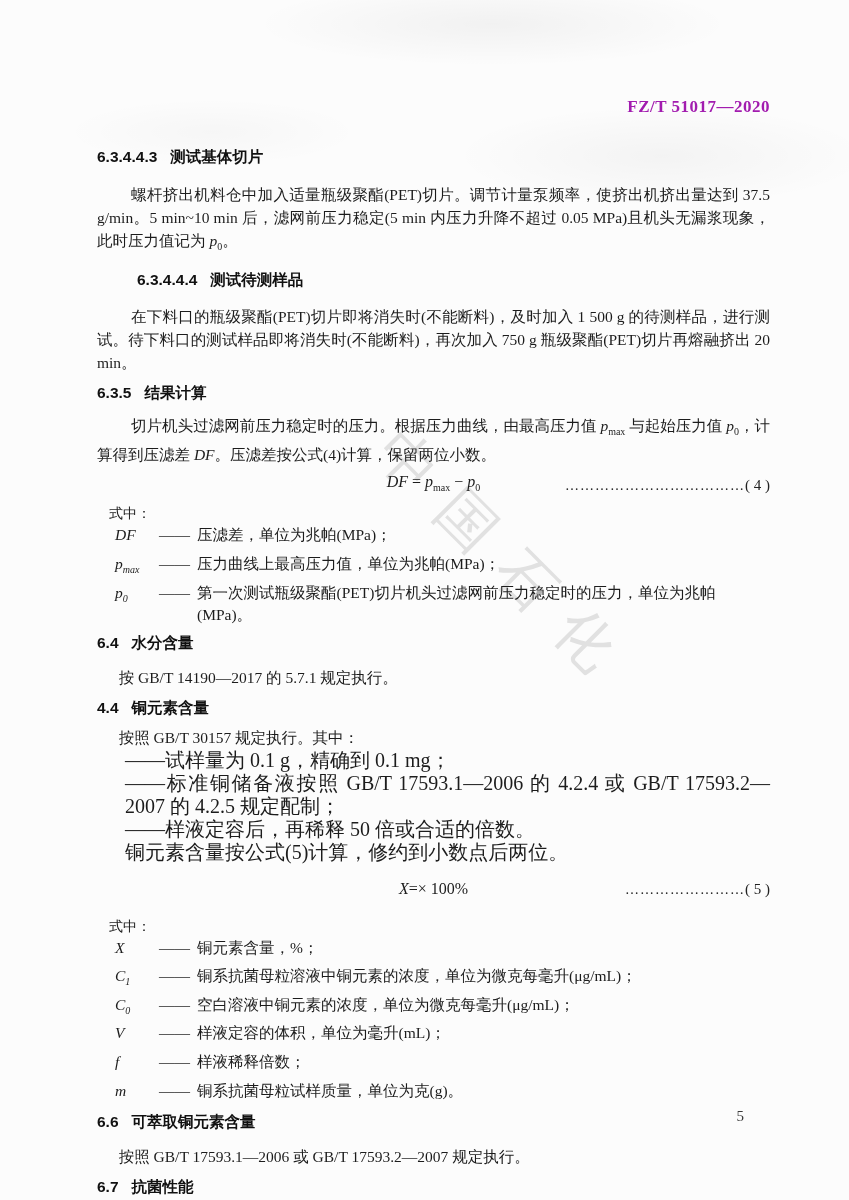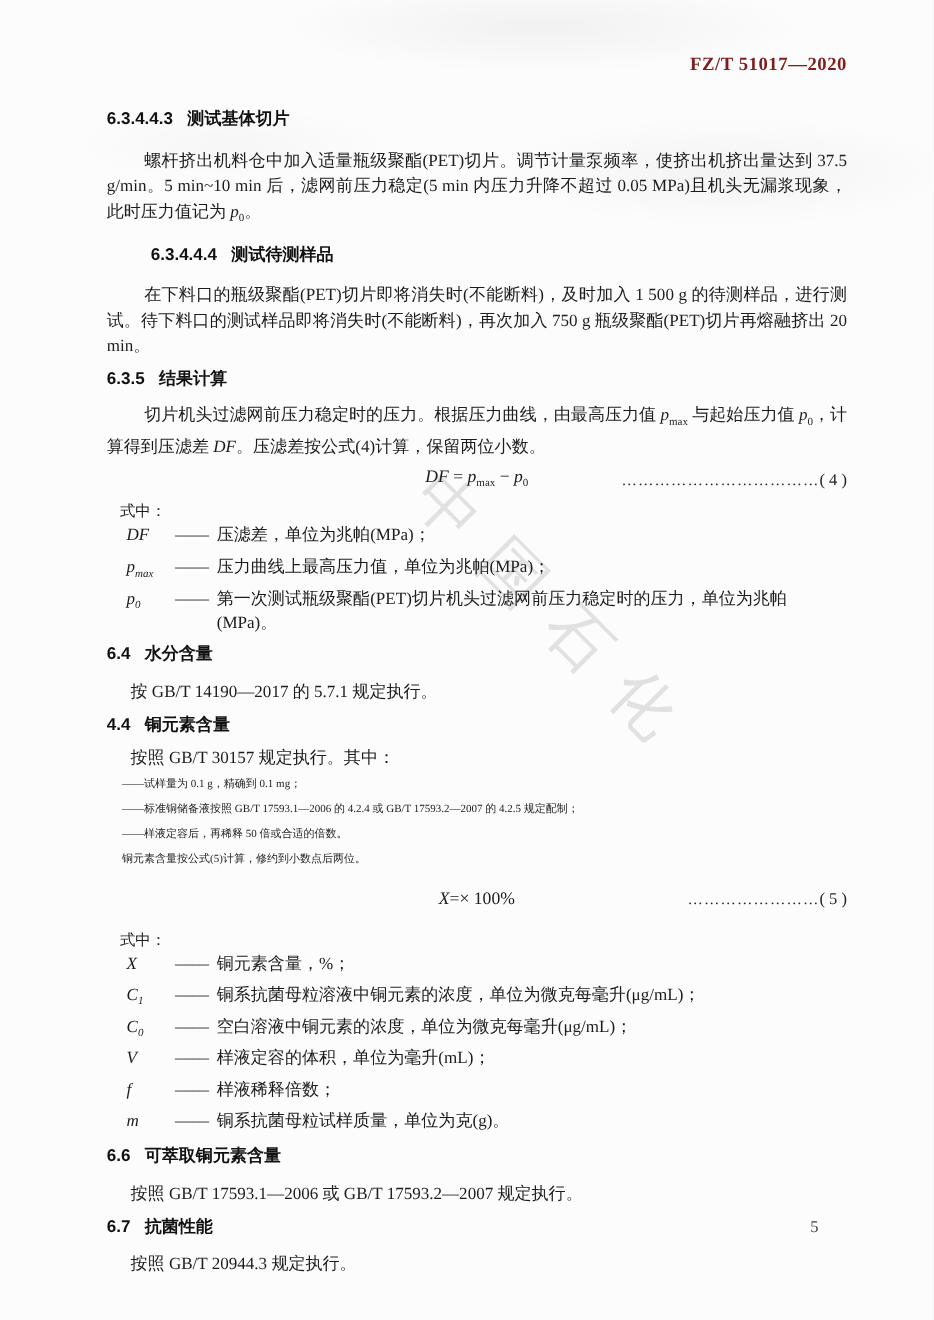--- a/index.html
+++ b/index.html
@@ -23,36 +23,36 @@
   .watermark{
     position:absolute;left:505px;top:560px;
     transform:translate(-50%,-50%) rotate(45deg);
     font-size:58px;letter-spacing:26px;white-space:nowrap;
     color:rgba(120,120,120,0.20);
     font-family:"Liberation Serif",serif;
     pointer-events:none;user-select:none;
   }
   .content{position:absolute;left:97px;top:0;width:673px;}
   .doc-header{
-    margin-top:49px;text-align:right;
-    font-weight:bold;font-size:17px;line-height:20px;color:#7f1d1d;
+    margin-top:97px;text-align:right;
+    font-weight:bold;font-size:17px;line-height:20px;color:#a21caf;
     font-family:"Liberation Serif",serif;letter-spacing:0.5px;
   }
   .sec-heading{
     font-family:"Liberation Sans","DejaVu Sans",sans-serif;
     font-weight:700;font-size:15.5px;line-height:20px;color:#111;
     display:flex;
   }
   .sec-heading .sec-num{margin-right:13px;text-align:center;}
   .para{
     font-size:15.5px;line-height:23px;text-align:justify;color:#1c1c1c;
   }
   .indent-lg{text-indent:2.2em;}
   .indent-sm{text-indent:1.4em;}
-  .dash-line{font-size:10px;line-height:23px;padding-left:1.4em;text-align:justify;}
+  .dash-line{font-size:20px;line-height:23px;padding-left:1.4em;text-align:justify;}
   .v{font-style:italic;font-family:"Liberation Serif",serif;}
   sub,sup{font-size:10px;}
   .formula-row{
     position:relative;text-align:center;font-size:16px;line-height:24px;
   }
   .formula-row .expr{display:inline-block;}
   .leader{
     position:absolute;right:0;top:50%;transform:translateY(-50%);
     font-size:14px;letter-spacing:1px;color:#222;white-space:nowrap;
   }

